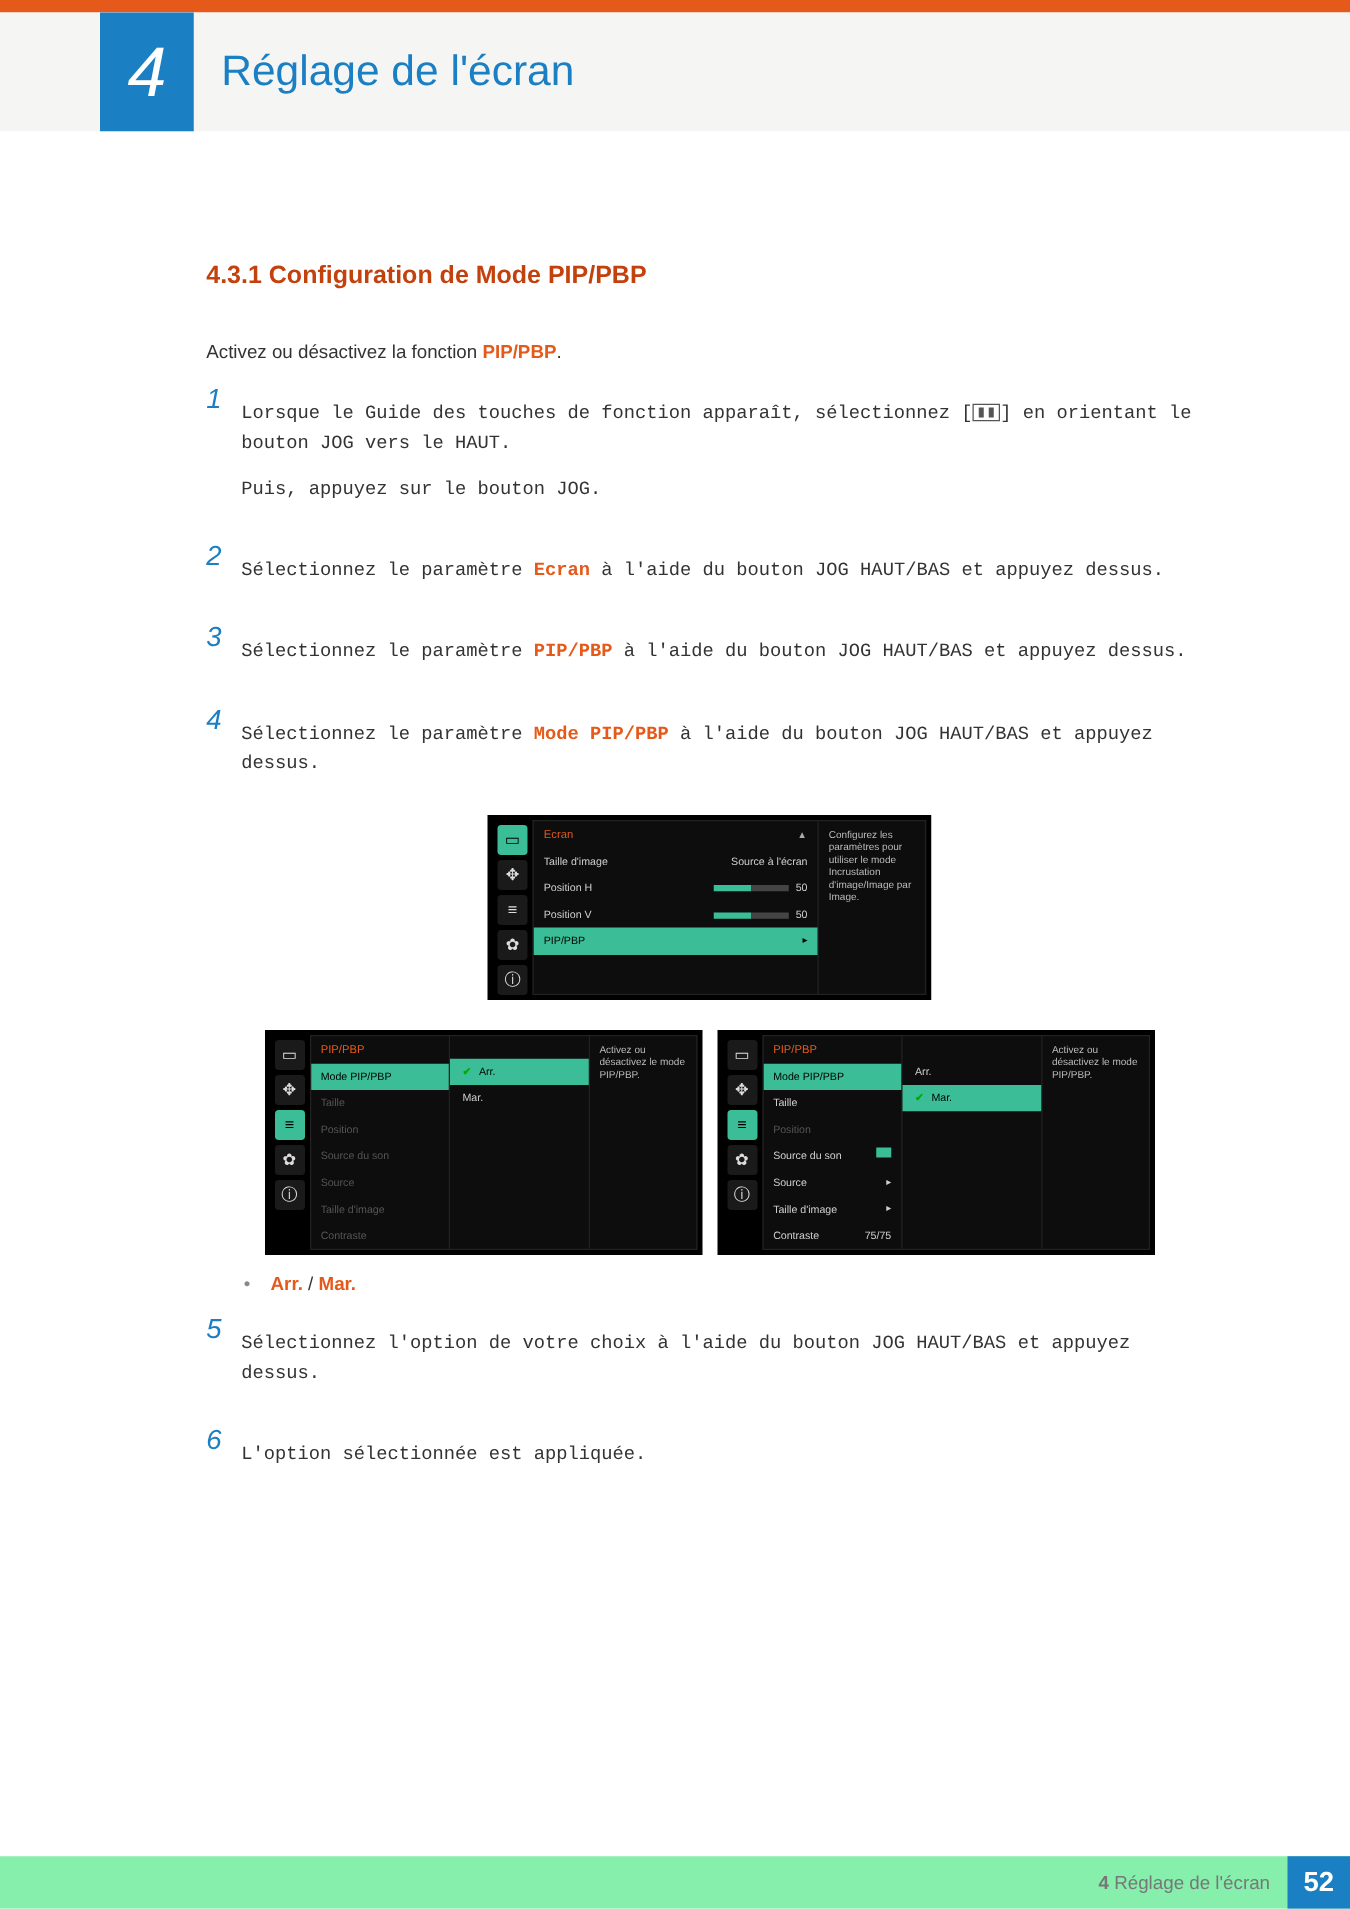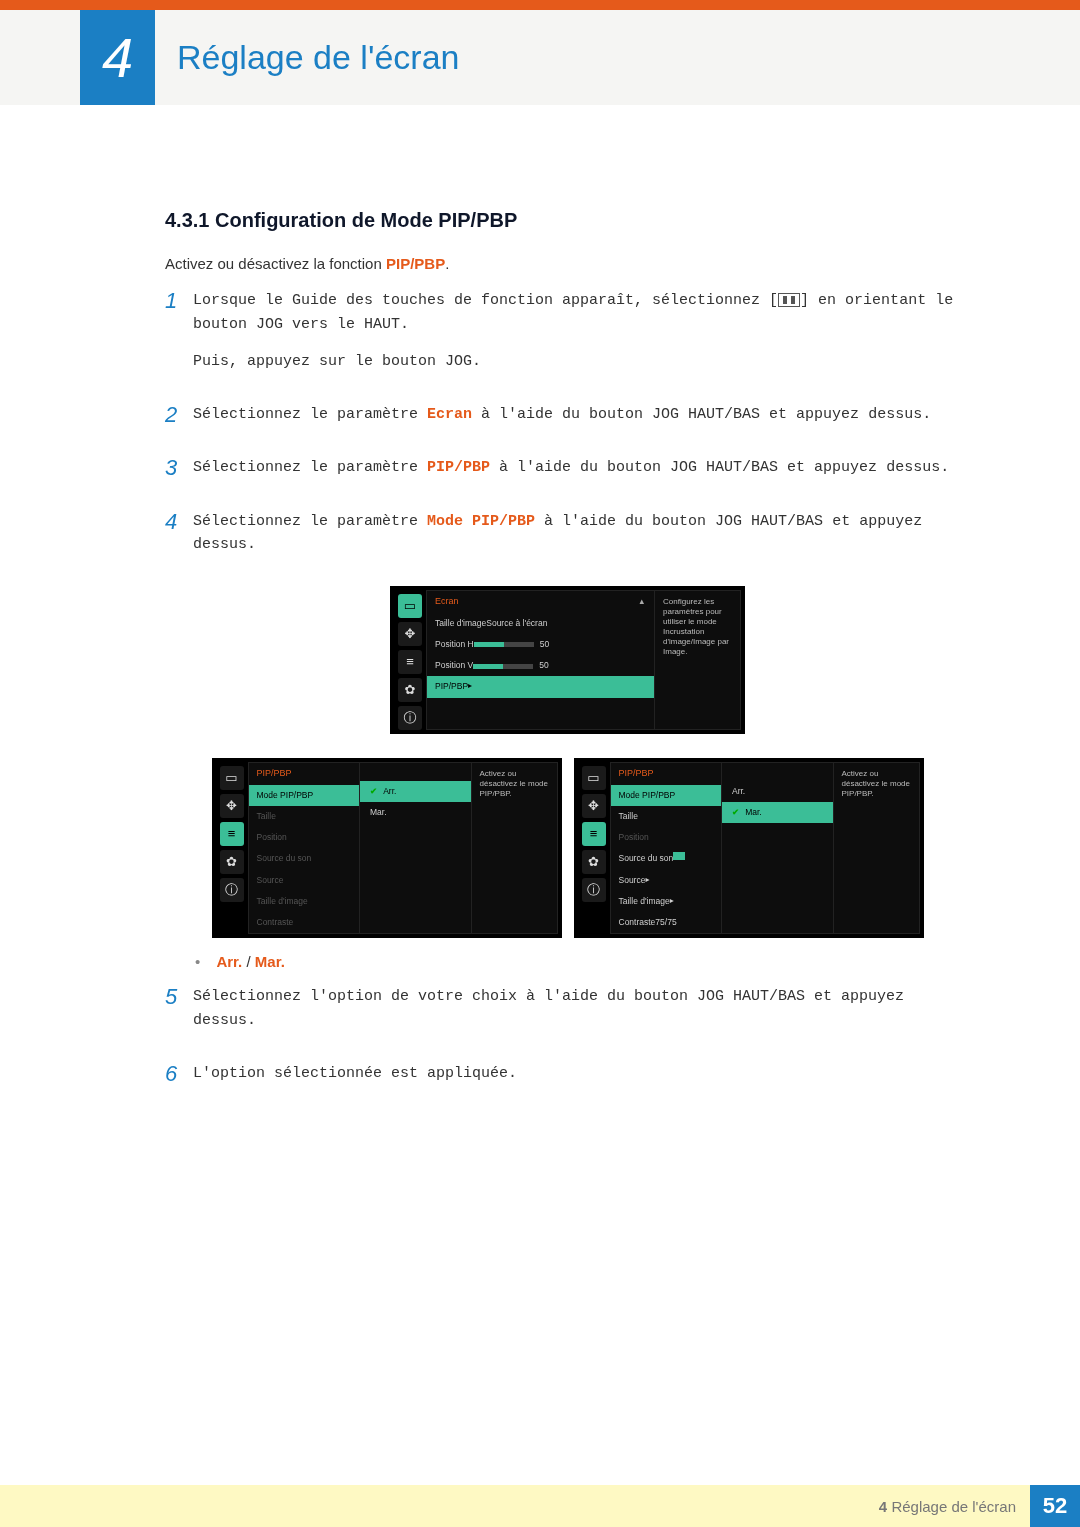--- a/index.html
+++ b/index.html
@@ -42,26 +42,26 @@
     padding-left: 22px;
     display: flex;
     align-items: center;
   }
   .content {
     padding: 100px 110px 0 165px;
     font-size: 15px;
     line-height: 1.55;
   }
   .sect-title {
-    color: #0f172a;
+    color: #c2410c;
     font-size: 20px;
     font-weight: bold;
-    margin-bottom: 16px;
-  }
-  p { margin-bottom: 14px; }
+    margin-bottom: 34px;
+  }
+  p { margin-bottom: 14px; margin-top: 12px; }
   ol.steps { list-style: none; }
   ol.steps > li {
     display: flex;
     align-items: flex-start;
     margin-bottom: 16px;
   }
   ol.steps > li .num {
     color: #1b7fc4;
     font-size: 22px;
     font-style: italic;
@@ -119,21 +119,21 @@
     display:flex;
   }
   .osd .list { flex:1.5; border-right:1px solid #222; }
   .osd .head {
     color:#e55a1b; padding:4px 8px; font-size:9px; position:relative;
   }
   .osd .head .arrow-up {
     position:absolute; right:10px; top:4px; color:#aaa;
   }
   .osd .row {
-    display:flex; padding:4px 8px;
+    display:flex; justify-content:space-between; padding:4px 8px;
     font-size:8.5px;
   }
   .osd .row.sel { background:#3bbe97; color:#000; }
   .osd .row.dim { color:#555; }
   .osd .row .rv { color:#cfcfcf; }
   .osd .row.sel .rv { color:#000; }
   .osd .slider {
     display:inline-block; width:60px; height:5px;
     background:linear-gradient(to right,#3bbe97 50%,#444 50%);
     vertical-align:middle; margin-right:6px;
@@ -156,21 +156,21 @@
   .bullet-line {
     margin:6px 0 12px 30px;
     font-size:15px;
   }
   .bullet-line .dot { color:#888; margin-right:12px; }
 
   .footer {
     position:absolute;
     bottom:0; left:0; right:0;
     height:42px;
-    background:#fef9c3;
+    background:#86efac;
     display:flex;
     align-items:center;
     justify-content:flex-end;
     padding-right:0;
     font-size:15px;
     color:#777;
   }
   .footer .pagelabel { padding-right:14px; }
   .footer .pagenum {
     background:#1b7fc4;

